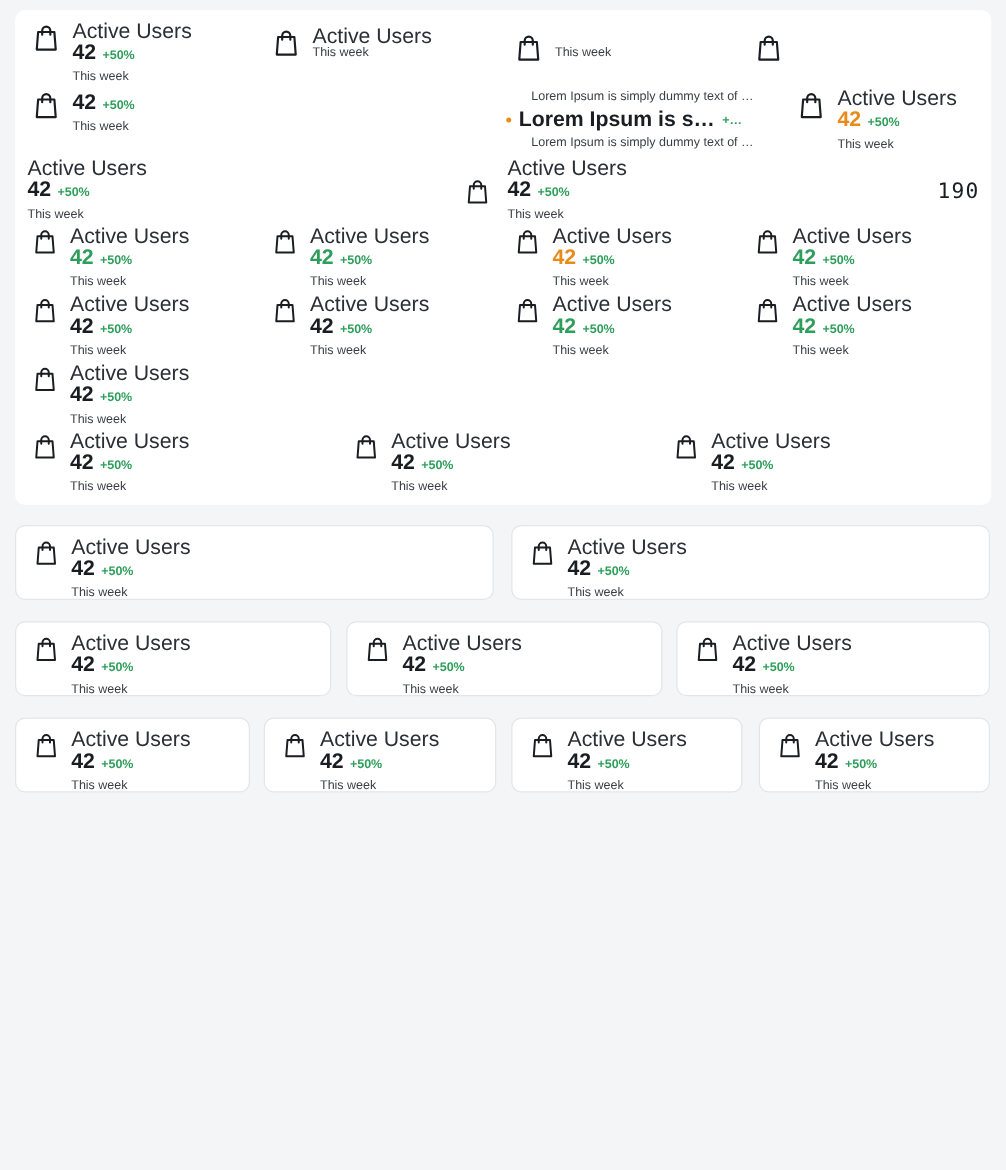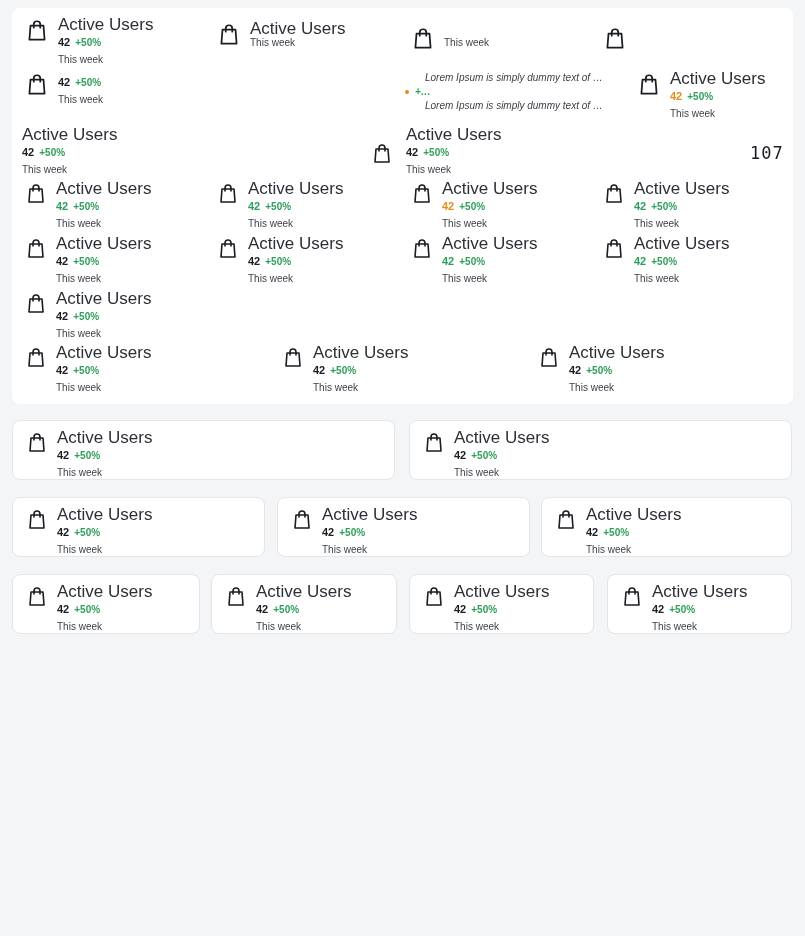--- a/index.html
+++ b/index.html
@@ -47,21 +47,21 @@
     line-height: 14px;
     white-space: nowrap;
   }
   .numrow {
     display: flex;
     align-items: baseline;
     gap: 5px;
     line-height: 20px;
   }
   .num {
-    font-size: 11px;
+    font-size: 17px;
     font-weight: bold;
     color: #1a1d22;
   }
   .num.green { color: #2e9e5b; }
   .num.orange { color: #e88b1a; }
   .delta {
     font-size: 10px;
     font-weight: bold;
     color: #2e9e5b;
   }
@@ -166,24 +166,25 @@
 
   <div class="stat" style="left:602px; top:26px;">
     <span class="bagwrap">
       <svg width="26" height="26" viewBox="0 0 24 24" fill="none" stroke="#1a1d22" stroke-width="1.6" stroke-linecap="round" stroke-linejoin="round">
           <path d="M6 7h12l1 13H5L6 7z"></path>
           <path d="M9 9V6a3 3 0 0 1 6 0v3"></path>
         </svg>
     </span>
   </div>
 
-  <div style="position:absolute; left:405px; top:72px; display:flex; flex-direction:column; gap:3px;font-style:italic;">
+  <div style="position:absolute; left:405px; top:72px; display:flex; flex-direction:column; gap:3px;">
     <span class="lorem-sm" style="margin-left:20px;">Lorem Ipsum is simply dummy text of …</span>
     <span style="display:flex; align-items:center; gap:6px;">
       <span class="dot"></span>
+      <span class="lorem-big">Lorem Ipsum is s…</span>
       <span class="delta">+…</span>
     </span>
     <span class="lorem-sm" style="margin-left:20px;">Lorem Ipsum is simply dummy text of …</span>
   </div>
 
   <div class="stat" style="left:636px; top:72px;">
     <span class="bagwrap">
       <svg width="26" height="26" viewBox="0 0 24 24" fill="none" stroke="#1a1d22" stroke-width="1.6" stroke-linecap="round" stroke-linejoin="round">
           <path d="M6 7h12l1 13H5L6 7z"></path>
           <path d="M9 9V6a3 3 0 0 1 6 0v3"></path>
@@ -218,21 +219,21 @@
   <div style="position:absolute; left:406px; top:128px; display:flex; flex-direction:column;">
     <span class="lbl">Active Users</span>
     <span class="numrow">
       <span class="num">42</span>
       <span class="delta">+50%</span>
     </span>
     <span class="sub">This week</span>
   </div>
 
   <div style="position:absolute; left:750px; top:143px;">
-    <span class="numglyph">107</span>
+    <span class="numglyph">190</span>
   </div>
 
   <div class="stat" style="left:24px; top:182px;">
     <span class="bagwrap">
       <svg width="24" height="24" viewBox="0 0 24 24" fill="none" stroke="#1a1d22" stroke-width="1.6" stroke-linecap="round" stroke-linejoin="round">
           <path d="M6 7h12l1 13H5L6 7z"></path>
           <path d="M9 9V6a3 3 0 0 1 6 0v3"></path>
         </svg>
     </span>
     <span class="txt">

